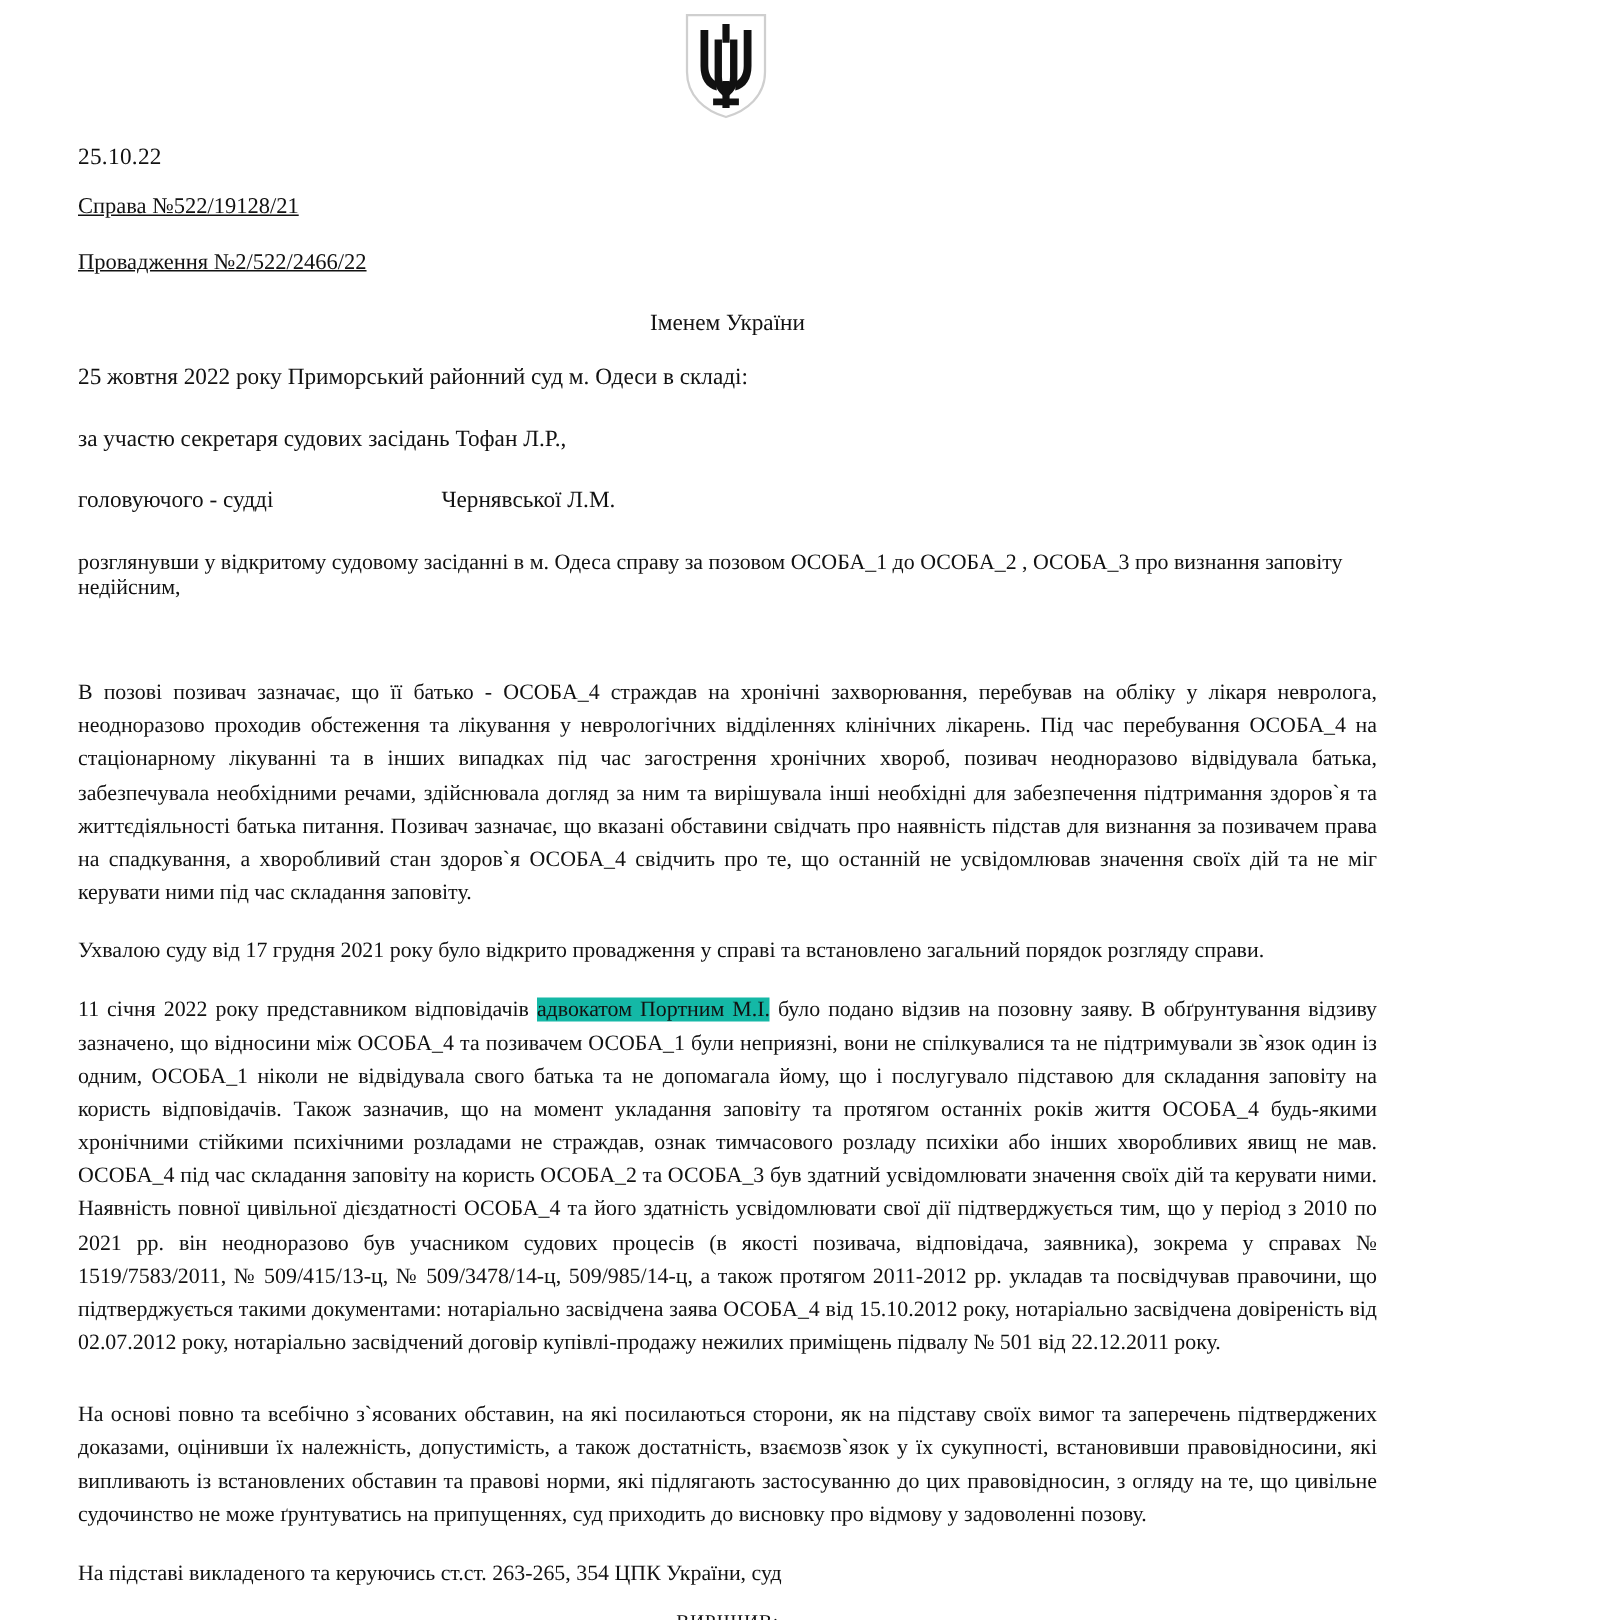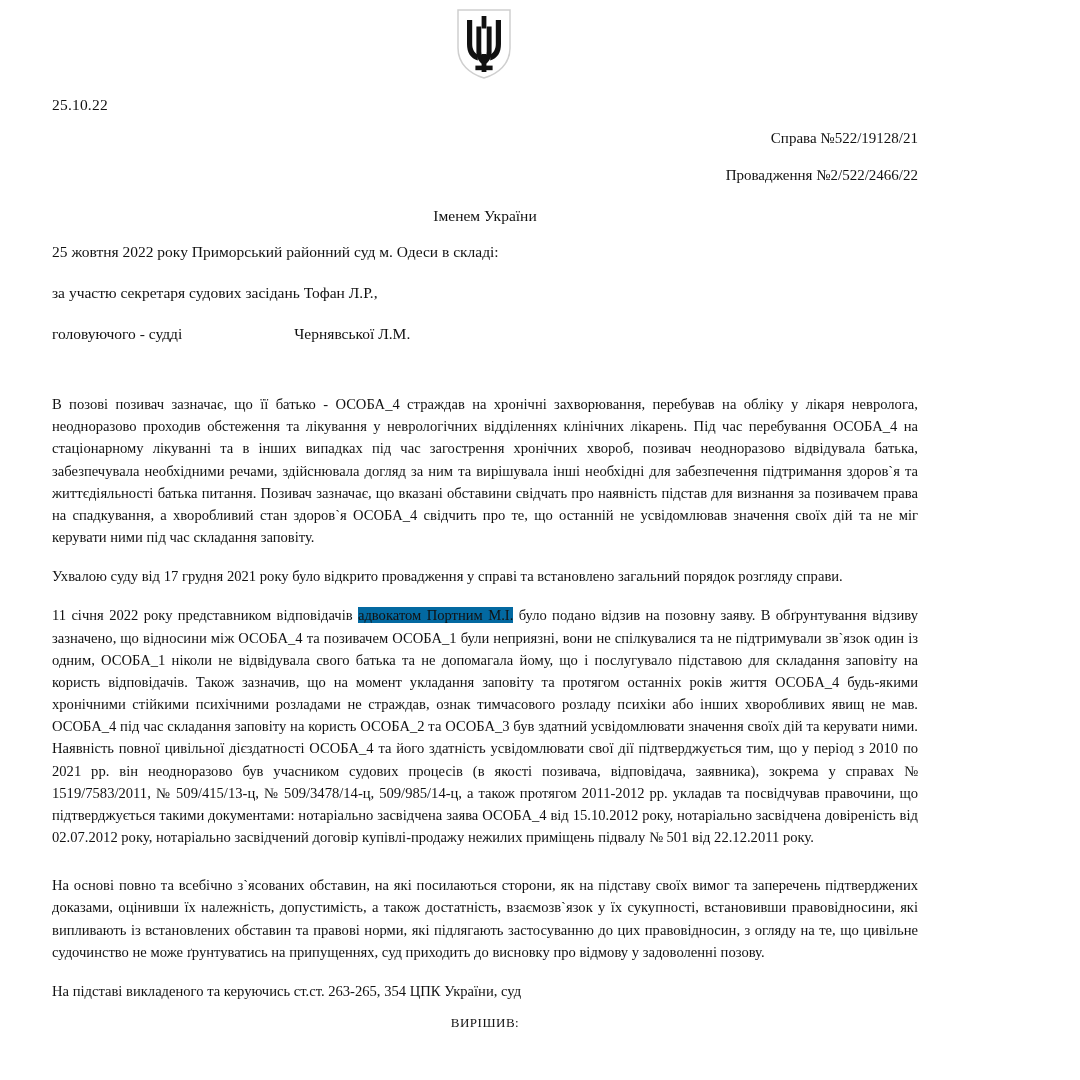--- a/index.html
+++ b/index.html
@@ -12,21 +12,21 @@
   }
   .page { position:relative; width:968px; height:1080px; padding:0; box-sizing:border-box; }
 
   .emblem-wrap { width:100%; display:flex; justify-content:center; padding-top:8px; }
   .emblem { width:56px; height:72px; }
 
   .content { padding:0 50px 0 52px; box-sizing:border-box; }
 
   .doc-date { font-size:15.5px; margin-top:16px; letter-spacing:.2px; }
 
-  .case-block { text-align:right; margin-top:16px; }
+  .case-block { margin-top:16px;text-decoration:underline; }
   .case-line { font-size:15px; line-height:1.1; }
   .case-line + .case-line { margin-top:20px; }
 
   .title-block { text-align:center; margin-top:24px; }
   .title-main { font-size:15.5px; letter-spacing:.6px; }
   .title-sub { font-size:15.5px; margin-top:20px; }
 
   .meta { margin-top:18px; }
   .meta-line { font-size:15.5px; margin-top:23px; }
   .meta-line:first-child { margin-top:0; }
@@ -39,21 +39,21 @@
   p.para {
     font-size:14.6px;
     line-height:1.52;
     text-align:justify;
     margin:0 0 17px 0;
   }
   p.para.gap-top { margin-top:26px; }
   p.tight { margin-bottom:13px; }
   .center-bold { text-align:center; font-size:13px; letter-spacing:.5px; }
 
-  .hl { background:#0369a1; }
+  .hl { background:#14b8a6; }
 </style>
 </head>
 <body>
 
 <div class="page">
 
   <div class="emblem-wrap">
     <svg class="emblem" viewBox="0 0 56 72">
       <path d="M2 2 H54 V40 C54 56 42 66 28 70 C14 66 2 56 2 40 Z" fill="#ffffff" stroke="#cfcfcf" stroke-width="1.5"></path>
       <g fill="#111111">
@@ -81,20 +81,21 @@
     </div>
 
     <div class="meta">
       <div class="meta-line">25 жовтня 2022 року Приморський районний суд м. Одеси в складі:</div>
       <div class="meta-line">за участю секретаря судових засідань Тофан Л.Р.,</div>
       <div class="meta-line">
         <span>головуючого - судді</span><span class="judge-gap"></span><span>Чернявської Л.М.</span>
       </div>
     </div>
 
+    <div class="intro">розглянувши у відкритому судовому засіданні в м. Одеса справу за позовом  ОСОБА_1 до ОСОБА_2 , ОСОБА_3 про визнання заповіту недійсним,</div>
 
     <div class="body-block">
 
       <p class="para">В позові позивач зазначає, що її батько - ОСОБА_4 страждав на хронічні захворювання, перебував на обліку у лікаря невролога, неодноразово проходив обстеження та лікування у неврологічних відділеннях клінічних лікарень. Під час перебування ОСОБА_4 на стаціонарному лікуванні та в інших випадках під час загострення хронічних хвороб, позивач неодноразово відвідувала батька, забезпечувала необхідними речами, здійснювала догляд за ним та вирішувала інші необхідні для забезпечення підтримання здоров`я та життєдіяльності батька питання. Позивач зазначає, що вказані обставини свідчать про наявність підстав для визнання за позивачем права на спадкування, а хворобливий стан здоров`я ОСОБА_4 свідчить про те, що останній не усвідомлював значення своїх дій та не міг керувати ними під час складання заповіту.</p>
 
       <p class="para">Ухвалою суду від 17 грудня 2021 року було відкрито провадження у справі та встановлено загальний порядок розгляду справи.</p>
 
       <p class="para"><span>11 січня 2022 року представником відповідачів </span><span class="hl">адвокатом Портним М.І.</span><span> було подано відзив на позовну заяву. В обґрунтування відзиву зазначено, що відносини між ОСОБА_4 та позивачем ОСОБА_1 були неприязні, вони не спілкувалися та не підтримували зв`язок один із одним, ОСОБА_1 ніколи не відвідувала свого батька та не допомагала йому, що і послугувало підставою для складання заповіту на користь відповідачів. Також зазначив, що на момент укладання заповіту та протягом останніх років життя ОСОБА_4 будь-якими хронічними стійкими психічними розладами не страждав, ознак тимчасового розладу психіки або інших хворобливих явищ не мав. ОСОБА_4 під час складання заповіту на користь ОСОБА_2 та ОСОБА_3 був здатний усвідомлювати значення своїх дій та керувати ними. Наявність повної цивільної дієздатності ОСОБА_4 та його здатність усвідомлювати свої дії підтверджується тим, що у період з 2010 по 2021 рр. він неодноразово був учасником судових процесів (в якості позивача, відповідача, заявника), зокрема у справах №  1519/7583/2011, №  509/415/13-ц, №  509/3478/14-ц, 509/985/14-ц, а також протягом 2011-2012 рр. укладав та посвідчував правочини, що підтверджується такими документами: нотаріально засвідчена заява  ОСОБА_4  від 15.10.2012  року, нотаріально засвідчена довіреність від 02.07.2012 року, нотаріально засвідчений договір купівлі-продажу нежилих приміщень підвалу № 501 від 22.12.2011 року.</span></p>
 
       <p class="para gap-top">На основі повно та всебічно з`ясованих обставин, на які посилаються сторони, як на підставу своїх вимог та заперечень підтверджених доказами, оцінивши їх належність, допустимість, а також достатність, взаємозв`язок у їх сукупності, встановивши правовідносини, які випливають із встановлених обставин та правові норми, які підлягають застосуванню до цих правовідносин, з огляду на те, що цивільне судочинство не може ґрунтуватись на припущеннях, суд приходить до висновку про відмову у задоволенні позову.</p>

